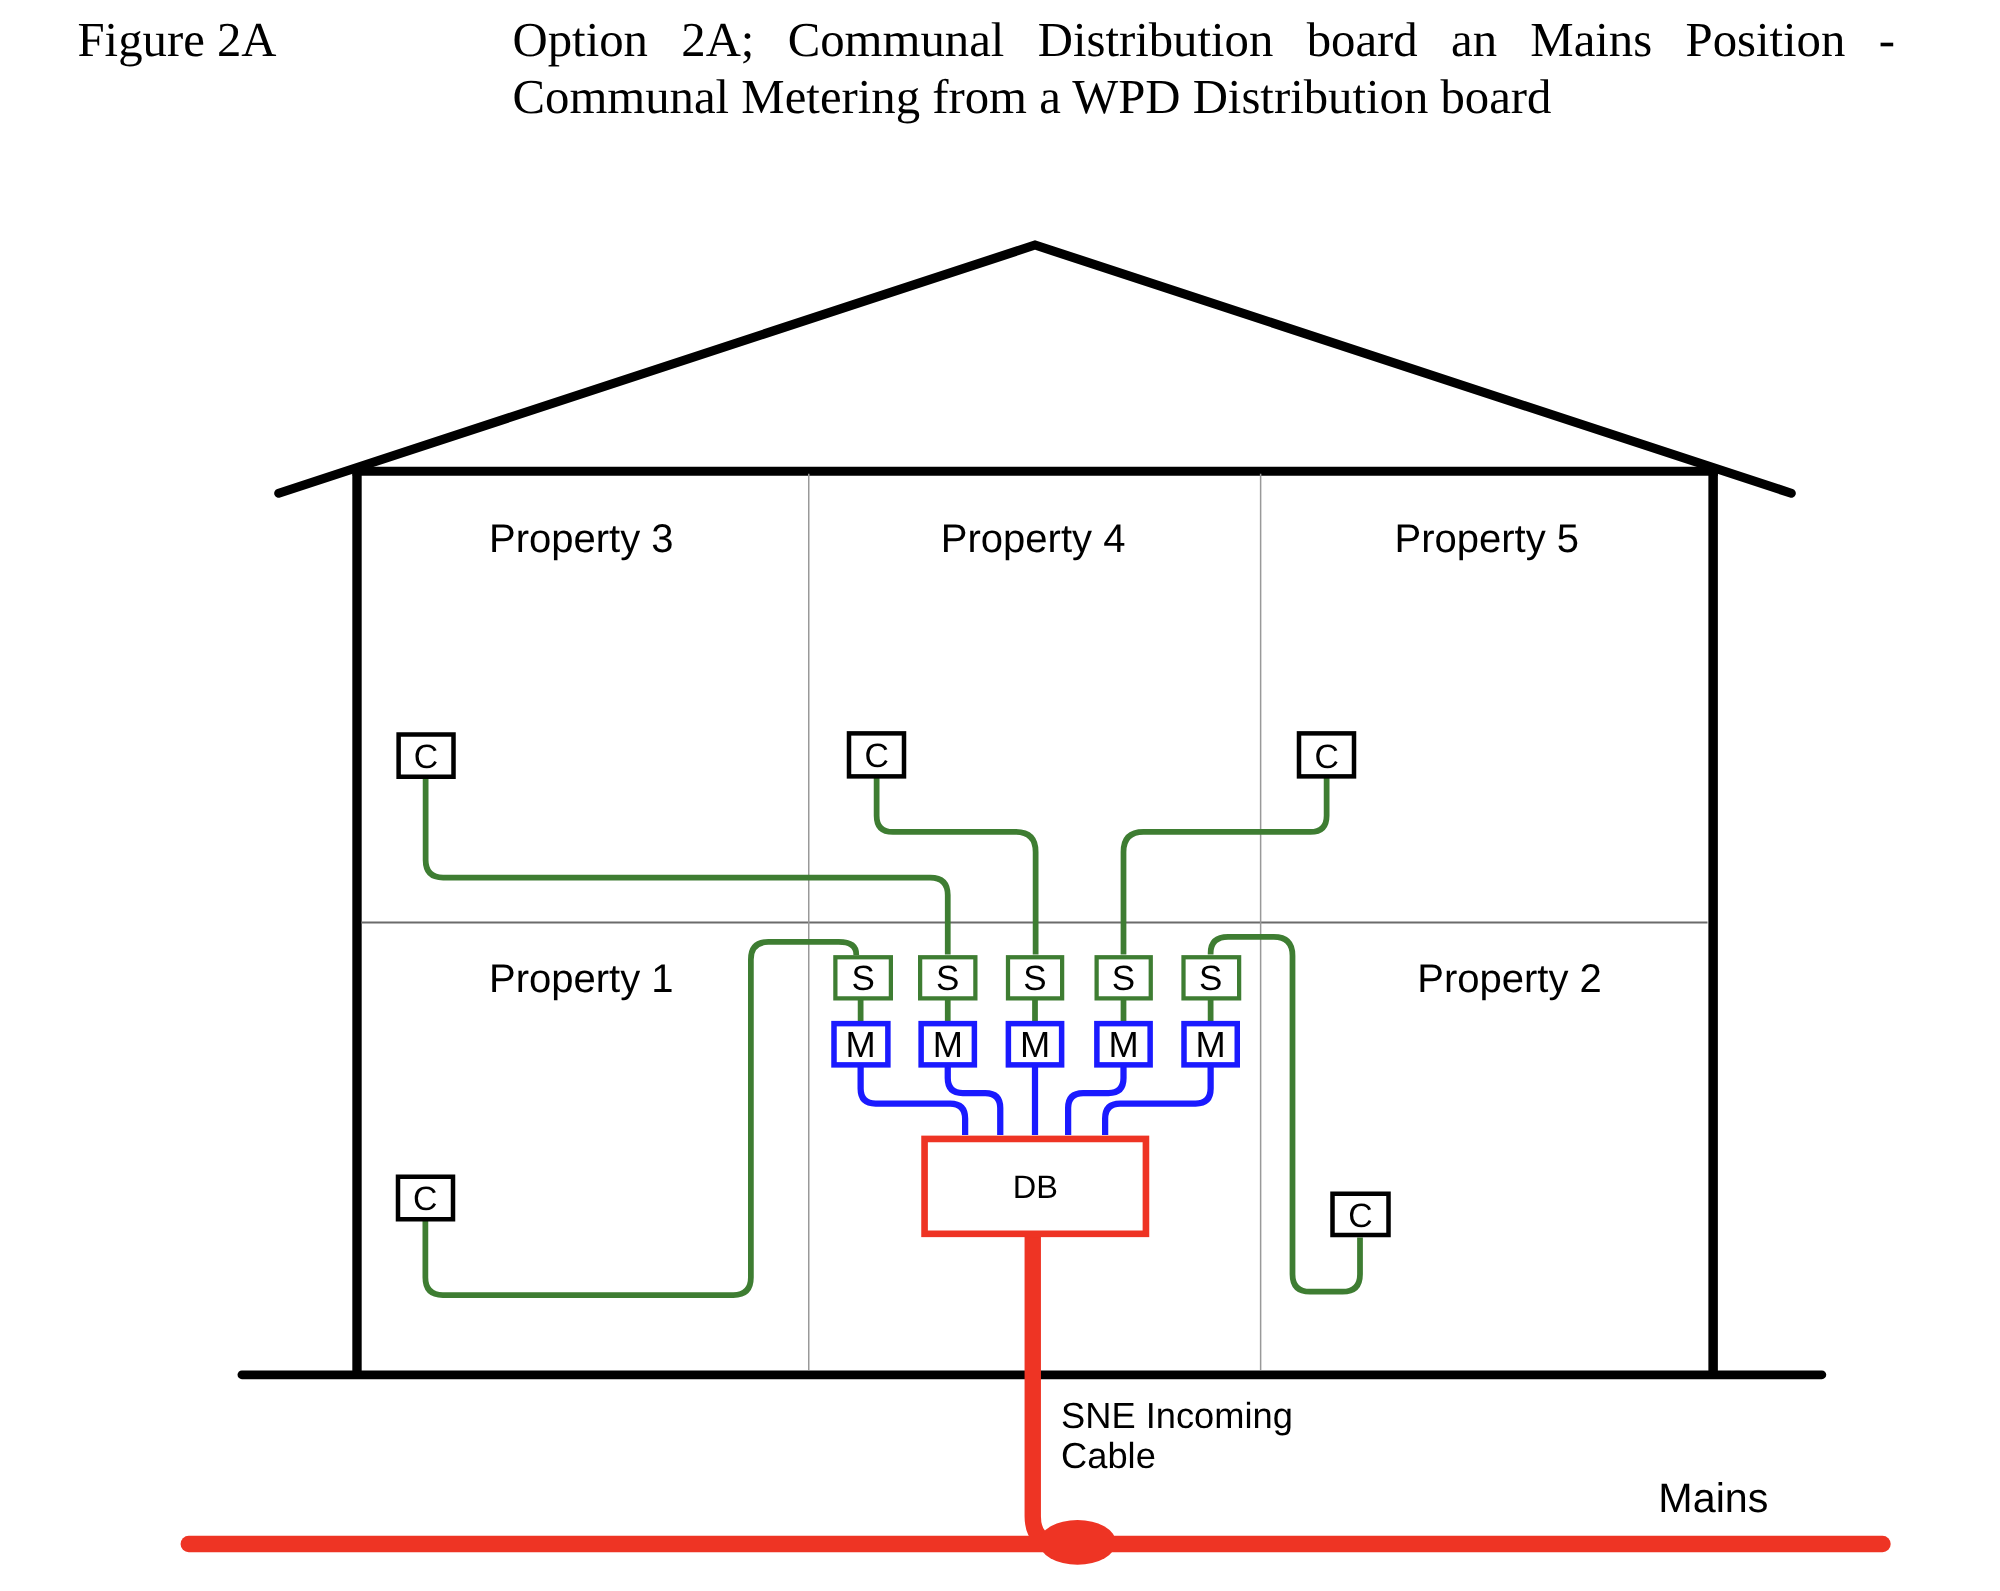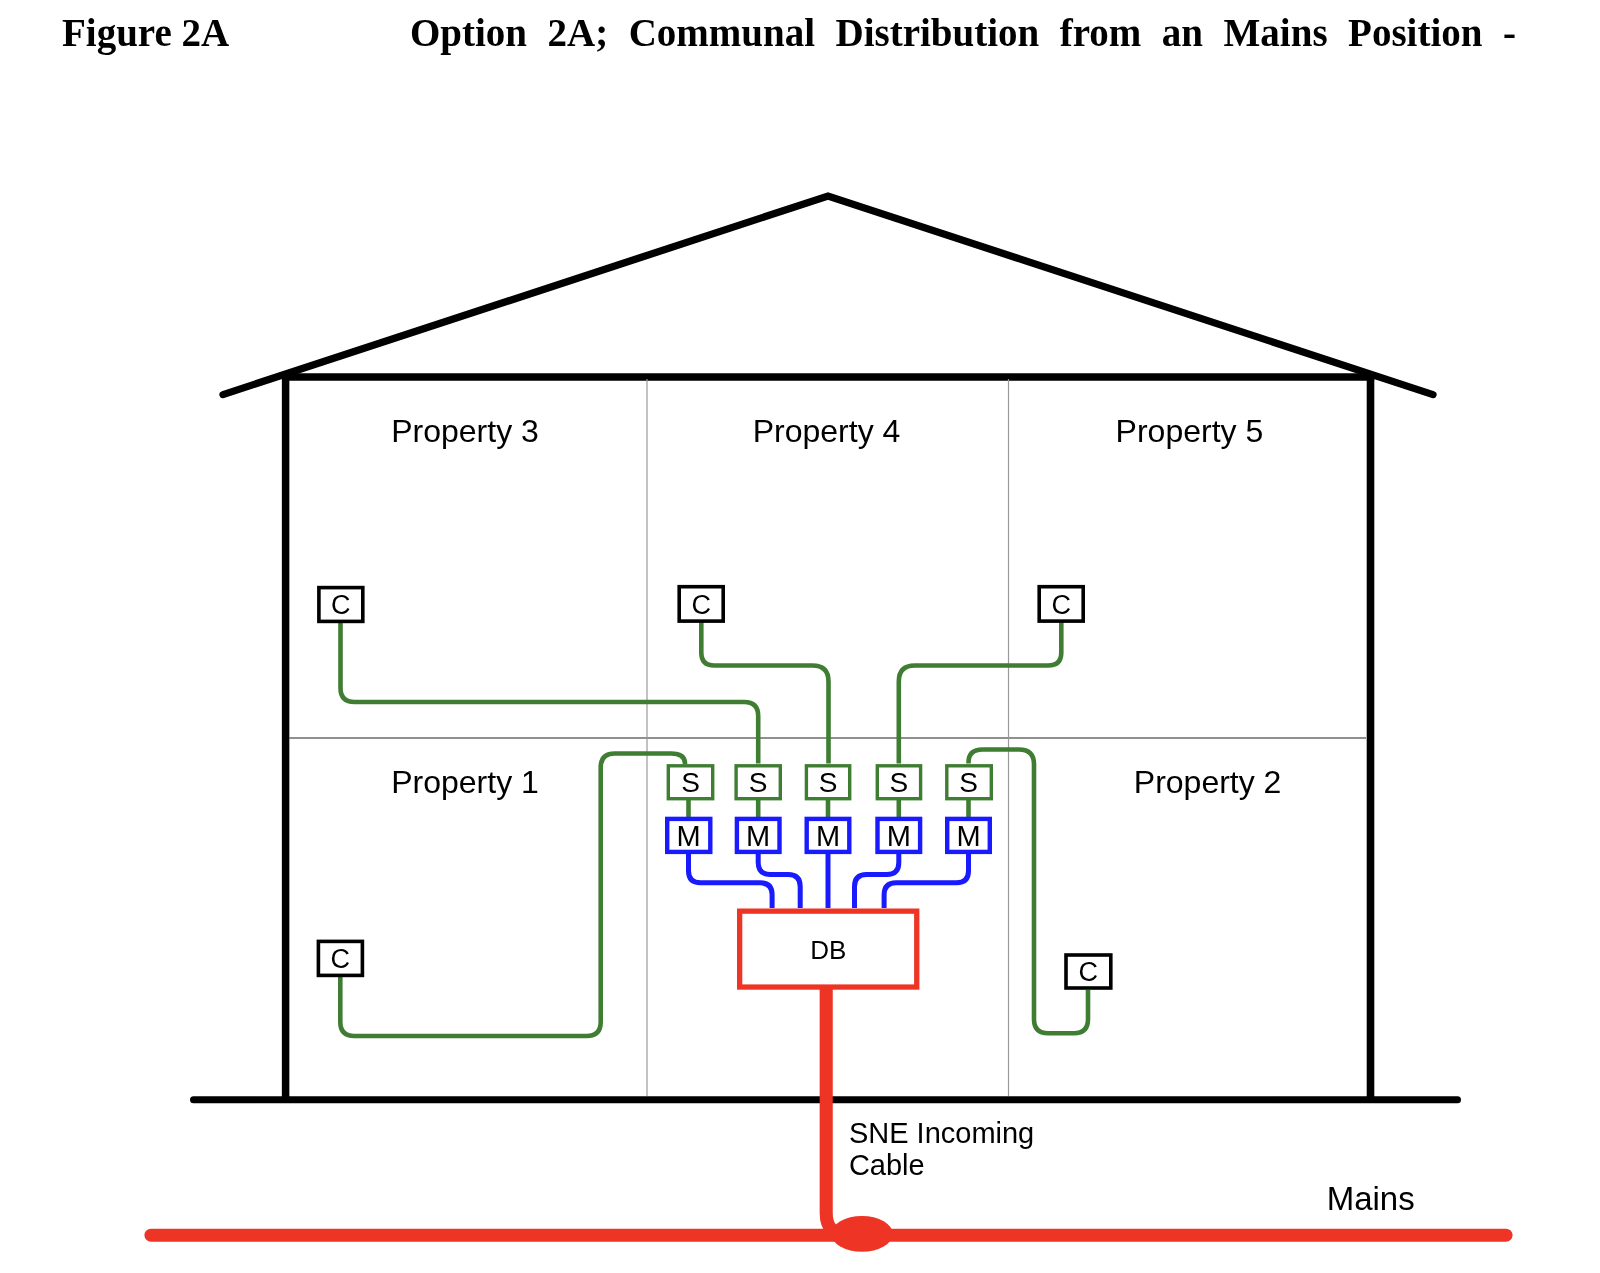--- a/index.html
+++ b/index.html
@@ -1,40 +1,41 @@
 <!DOCTYPE html>
 <html><head>
 <meta charset="utf-8">
 <style>
   html,body{margin:0;padding:0;}
   body{width:1600px;height:1273px;background:#ffffff;overflow:hidden;position:relative;
        font-family:"Liberation Sans",sans-serif;}
-  .serif{font-family:"Liberation Serif",serif;font-weight:bold;}
+  .serif{font-family:"Liberation Serif",serif;font-weight:normal;}
   #figlabel{position:absolute;left:62px;top:11.2px;font-size:39px;line-height:44.4px;}
   #titleblock{position:absolute;left:410px;top:11.2px;width:1106px;font-size:39px;line-height:44.4px;}
   #titleline1{display:flex;justify-content:space-between;align-items:flex-end;}
   svg{position:absolute;left:0;top:0;}
 </style>
 </head>
 <body>
 
 <div id="figlabel" class="serif">Figure 2A</div>
 
 <div id="titleblock" class="serif">
   <div id="titleline1">
       <span>Option</span>
       <span>2A;</span>
       <span>Communal</span>
       <span>Distribution</span>
-      <span>from</span>
+      <span>board</span>
       <span>an</span>
       <span>Mains</span>
       <span>Position</span>
       <span>-</span>
     </div>
+  <div id="titleline2">Communal Metering from a WPD Distribution board</div>
 </div>
 <svg width="1600" height="1273" viewBox="0 0 1600 1273">
 
   <polyline points="223,394.6 828,196 1433,394.6" fill="none" stroke="#000000" stroke-width="7.3" stroke-linejoin="miter" stroke-linecap="round"></polyline>
 
   <line x1="282" y1="377" x2="1374.3" y2="377" stroke="#000000" stroke-width="7.3"></line>
 
   <line x1="285.6" y1="374" x2="285.6" y2="1102" stroke="#000000" stroke-width="7.5"></line>
 
   <line x1="1370.5" y1="374" x2="1370.5" y2="1102" stroke="#000000" stroke-width="7.6"></line>

